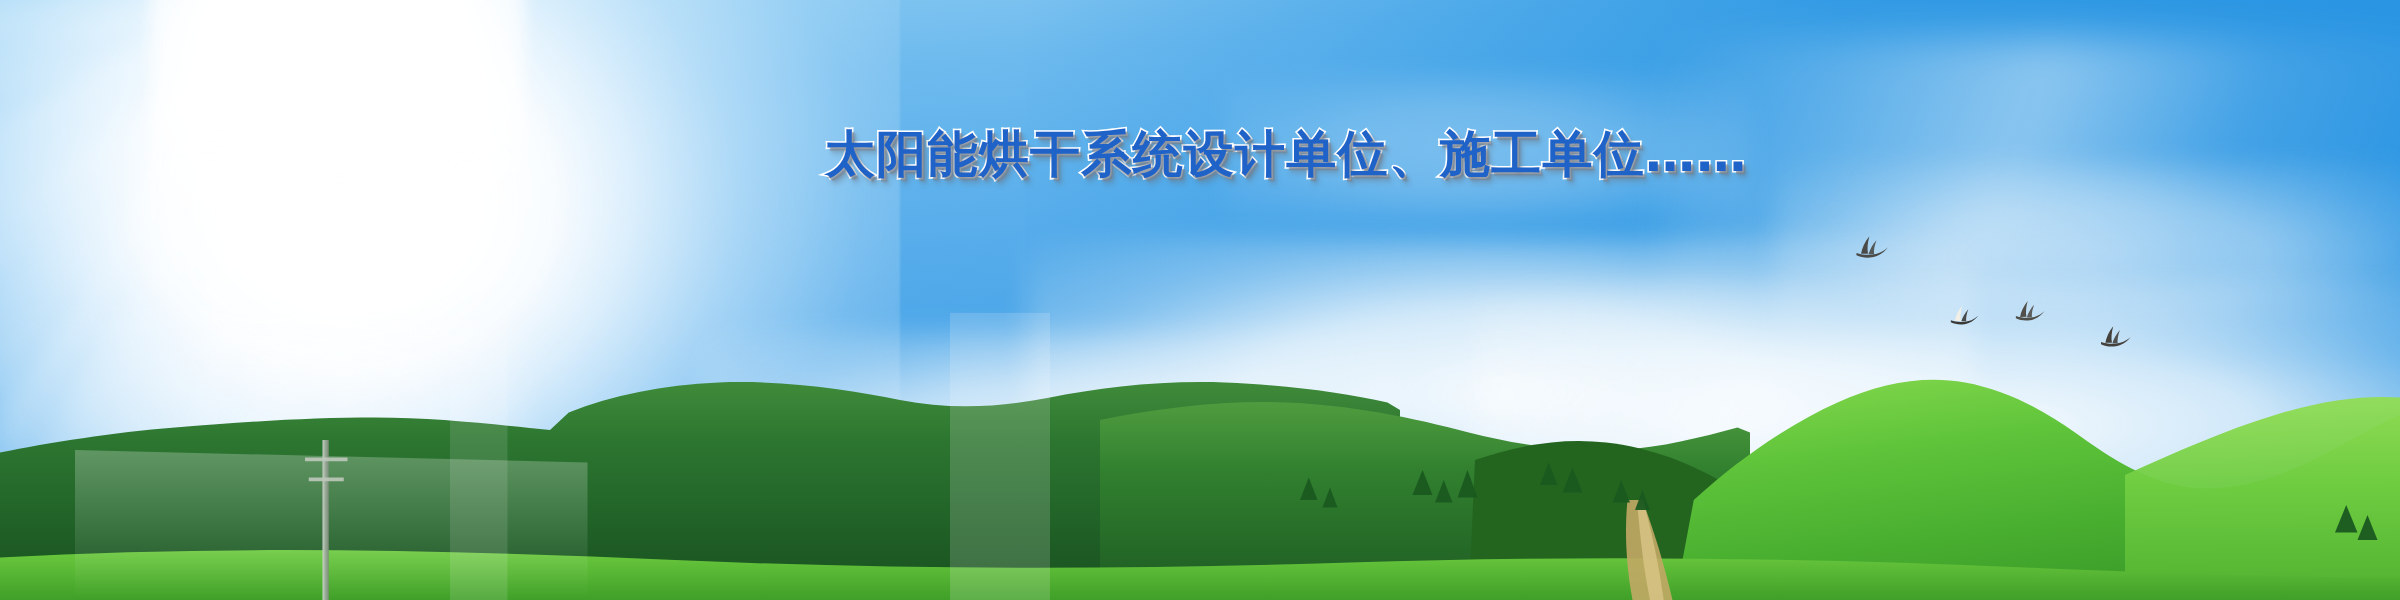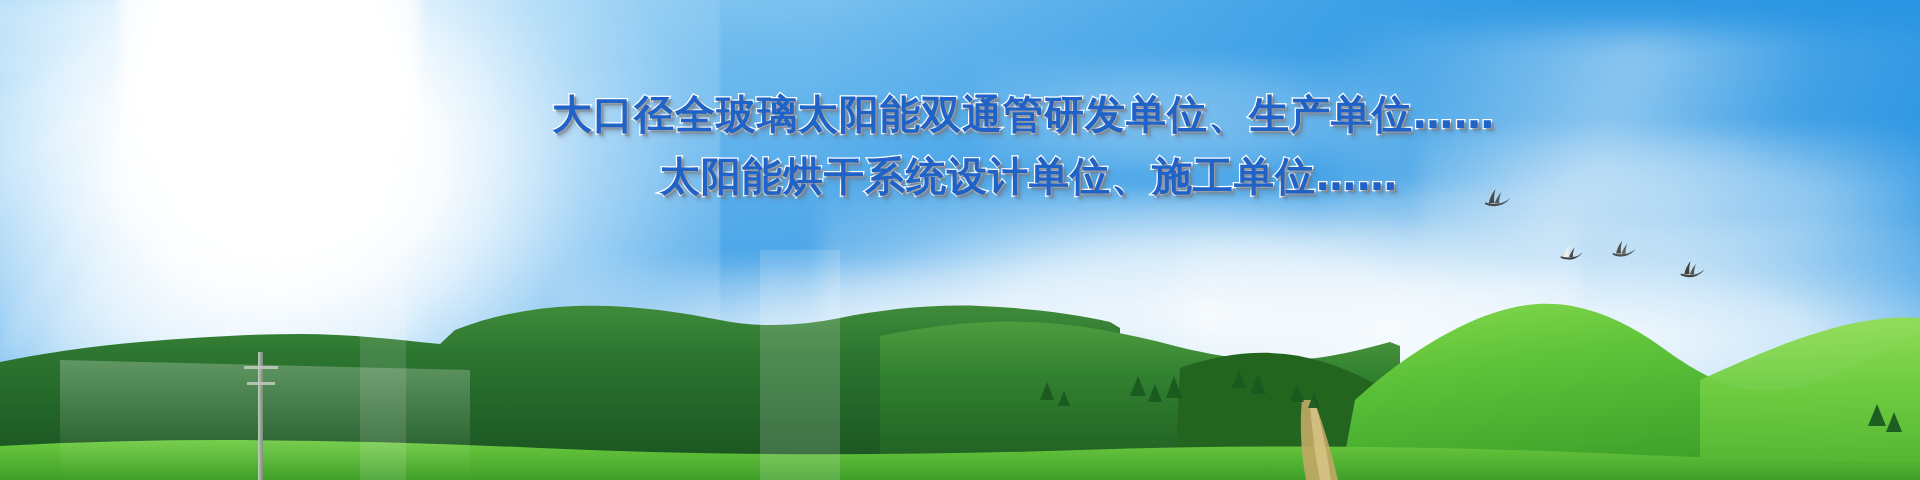--- a/index.html
+++ b/index.html
@@ -142,21 +142,20 @@
 
   <div class="cloud-wisp"></div>
   <div class="cloud cloud-f"></div>
   <div class="cloud cloud-d"></div>
   <div class="cloud cloud-e"></div>
   <div class="cloud cloud-c"></div>
   <div class="cloud cloud-a"></div>
   <div class="cloud cloud-b"></div>
 
   <div class="headlines">
-    <div class="line line-1">大口径全玻璃太阳能双通管研发单位、生产单位……</div>
     <div class="line line-2">太阳能烘干系统设计单位、施工单位……</div>
   </div>
 
   <div id="birds">
       <svg class="bird" width="30" height="23" viewBox="0 0 40 31" style="left: 1482px; top: 186px;">
         <path d="M4,22 C10,24 18,25 26,23 C31,21.6 35,19 38,16 C35.5,19.8 31,23.4 26,25.4 C18.5,28.4 10,27.5 4,24.6 Z" fill="#4a4a48"></path>
         <path d="M9,23 C10,17 13,10 18,4 C16,11 15.5,17.6 16.5,22.8 Z" fill="#4a4a48"></path>
         <path d="M17,23.4 C18.6,18.4 21.4,13 25.6,8.4 C23.6,14 22.6,19 23,23.4 Z" fill="#4a4a48" opacity="0.9"></path>
       </svg>
       <svg class="bird" width="26" height="20" viewBox="0 0 40 31" style="left: 1558px; top: 242px;">

